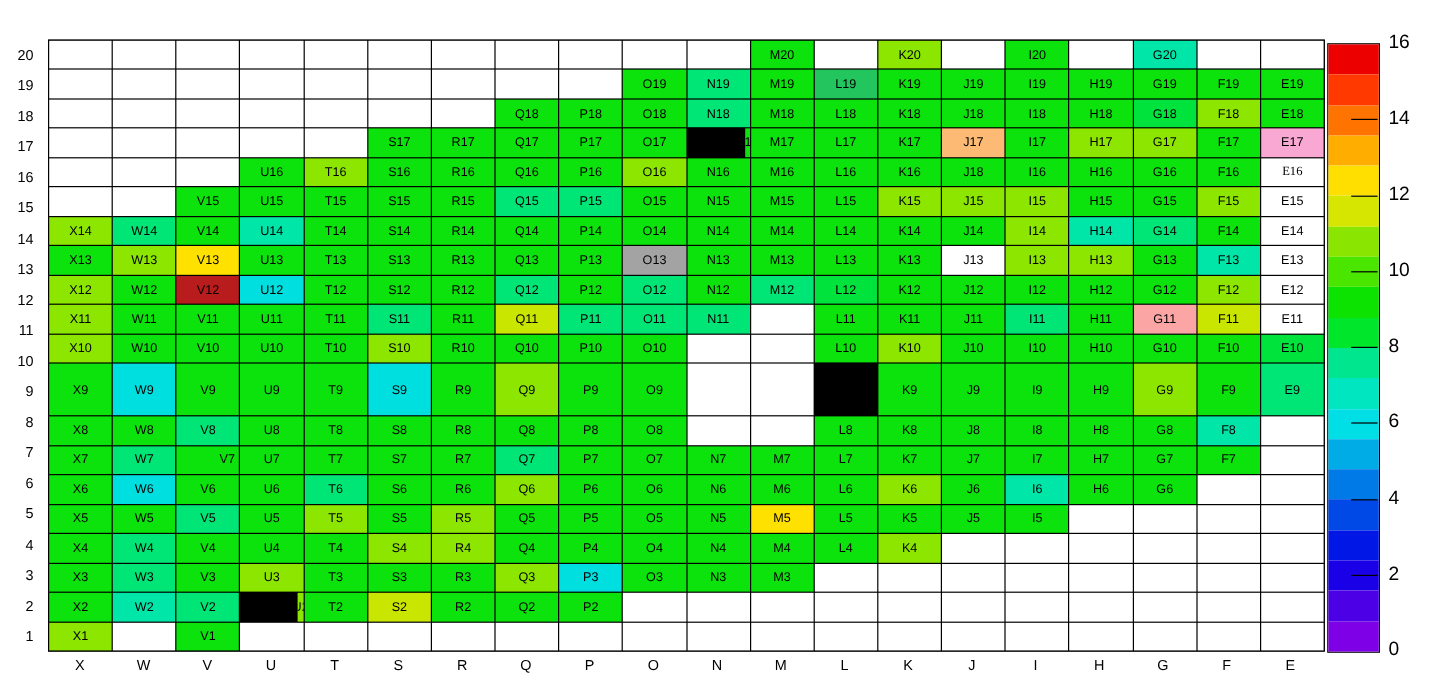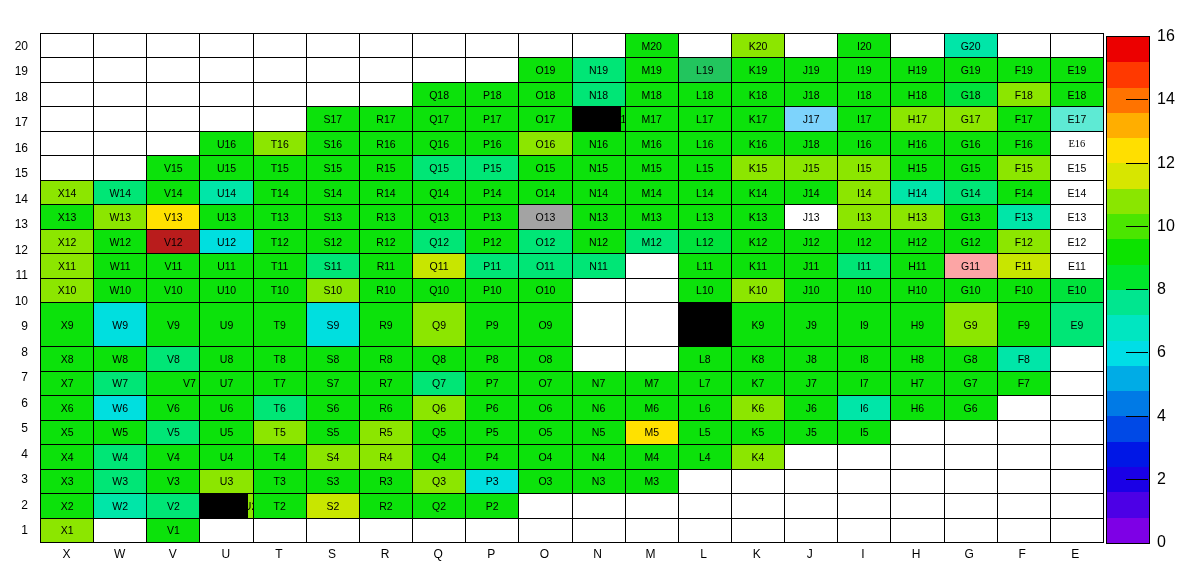--- a/index.html
+++ b/index.html
@@ -119,26 +119,26 @@
       <div class="cell" style="background: rgb(255, 255, 255);"></div>
       <div class="cell" style="background: rgb(12, 226, 11);">S17</div>
       <div class="cell" style="background: rgb(12, 226, 11);">R17</div>
       <div class="cell" style="background: rgb(12, 226, 11);">Q17</div>
       <div class="cell" style="background: rgb(12, 226, 11);">P17</div>
       <div class="cell" style="background: rgb(12, 226, 11);">O17</div>
       <div class="cell" style="background: rgb(12, 226, 11); margin-left: 48px;">N17</div>
       <div class="cell" style="background: rgb(12, 226, 11);">M17</div>
       <div class="cell" style="background: rgb(12, 226, 11);">L17</div>
       <div class="cell" style="background: rgb(12, 226, 11);">K17</div>
-      <div class="cell" style="background: #7dd3fc;">J17</div>
+      <div class="cell" style="background: #fdba74;">J17</div>
       <div class="cell" style="background: rgb(12, 226, 11);">I17</div>
       <div class="cell" style="background: rgb(140, 230, 0);">H17</div>
       <div class="cell" style="background: rgb(140, 230, 0);">G17</div>
       <div class="cell" style="background: rgb(12, 226, 11);">F17</div>
-      <div class="cell" style="background: #5eead4;">E17</div>
+      <div class="cell" style="background: #f9a8d4;">E17</div>
       <div class="cell" style="background: rgb(255, 255, 255);"></div>
       <div class="cell" style="background: rgb(255, 255, 255);"></div>
       <div class="cell" style="background: rgb(255, 255, 255);"></div>
       <div class="cell" style="background: rgb(12, 226, 11);">U16</div>
       <div class="cell" style="background: rgb(140, 230, 0);">T16</div>
       <div class="cell" style="background: rgb(12, 226, 11);">S16</div>
       <div class="cell" style="background: rgb(12, 226, 11);">R16</div>
       <div class="cell" style="background: rgb(12, 226, 11);">Q16</div>
       <div class="cell" style="background: rgb(12, 226, 11);">P16</div>
       <div class="cell" style="background: rgb(140, 230, 0);">O16</div>

